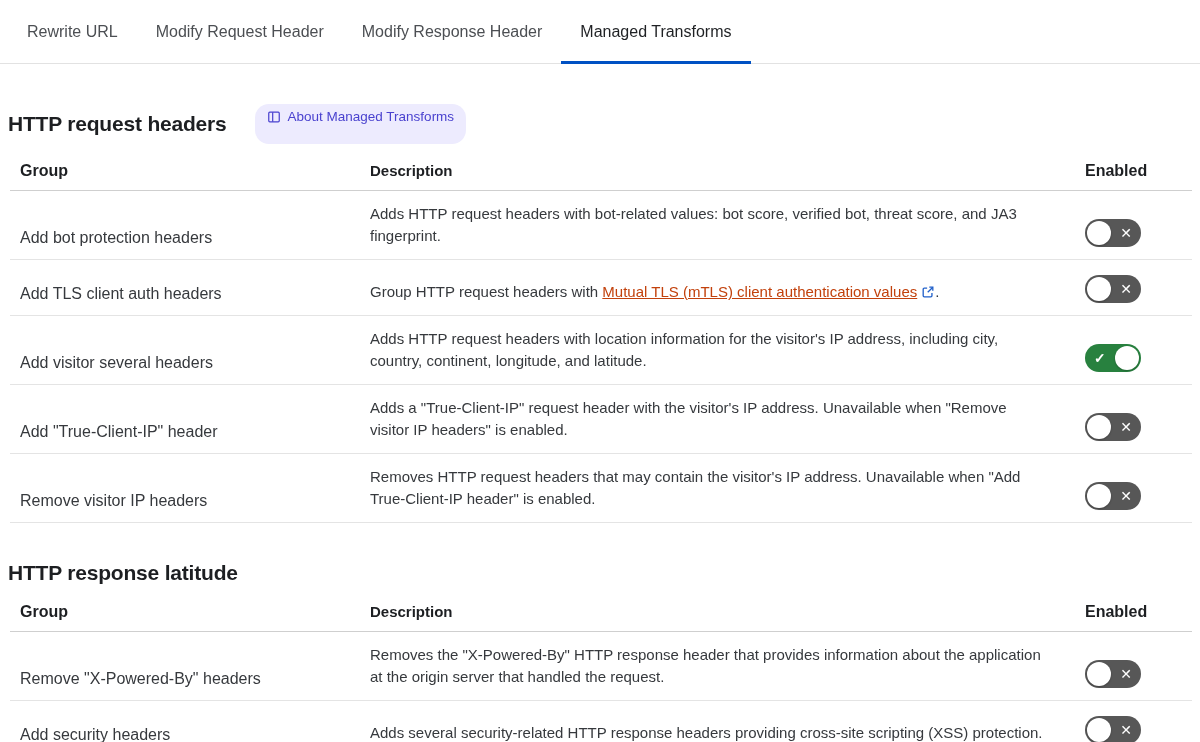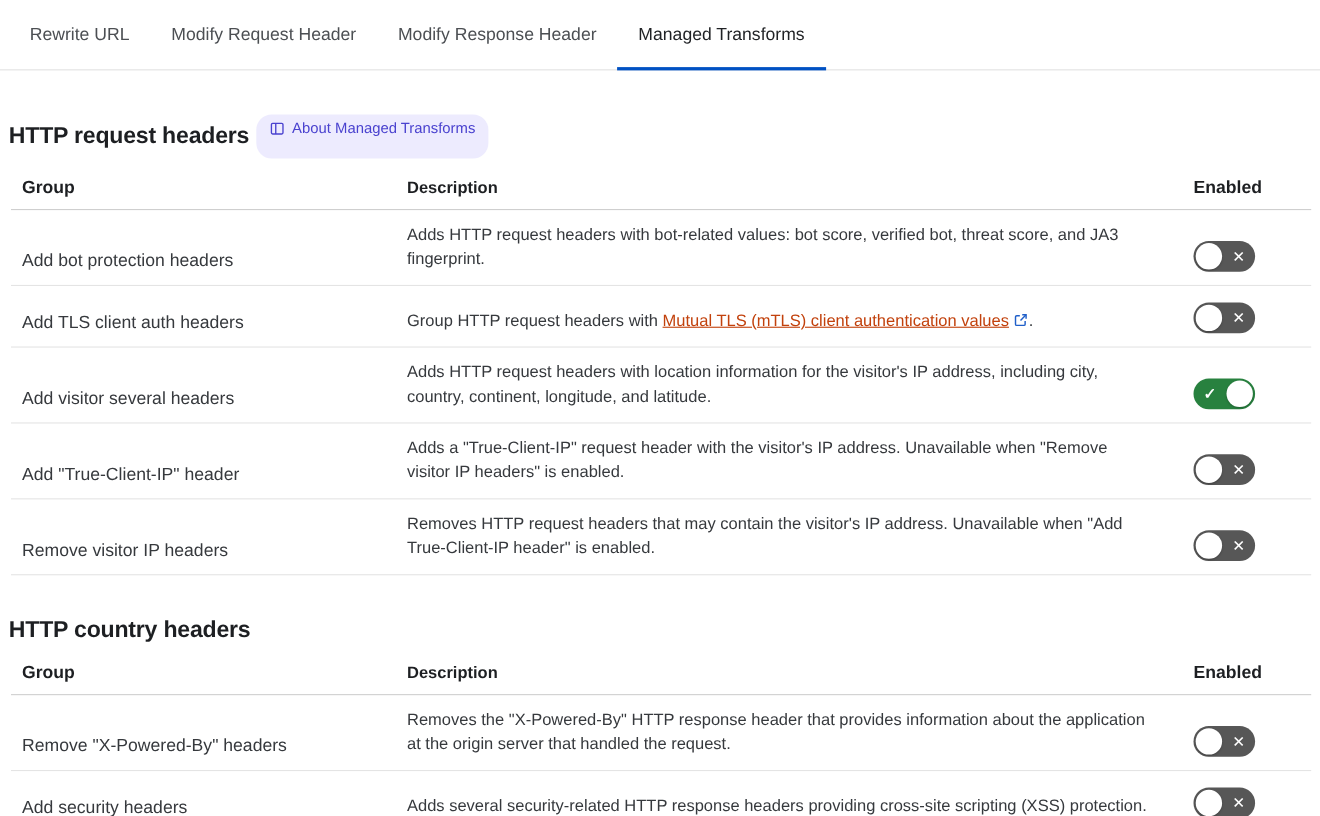--- a/index.html
+++ b/index.html
@@ -21,21 +21,21 @@
     position:relative; white-space:nowrap;
   }
   .tab.active { color:#1f2124; font-weight:500; }
   .tab.active::after {
     content:""; position:absolute; left:0; right:0; bottom:-1px;
     height:3px; background:var(--tab-underline, #0051c3);
   }
 
   
   .section-head {
-    display:flex; align-items:center; gap:6px;
+    display:flex; align-items:center; gap:28px;
     margin:40px 0 12px; padding-left:8px;text-align:center;
   }
   .section-head.second { margin-top:38px; }
   h2 { font-size:21px; font-weight:700; color:#1d1f22; letter-spacing:-0.2px; }
   .badge {
     display:inline-flex; align-items:center; gap:7px;
     background:#edebfe; color:#4a42cf;
     border-radius:14px; padding:5px 12px 20px;
     font-size:13.5px; cursor:pointer; white-space:nowrap;
   }
@@ -169,21 +169,21 @@
       <div class="toggle">
         <span class="t-glyph t-x">✕</span>
 
         <span class="t-knob"></span>
       </div>
     </div>
   </div>
 </div>
 
 <div class="section-head second">
-  <h2>HTTP country headers</h2>
+  <h2>HTTP response latitude</h2>
 </div>
 
 <div class="table">
   <div class="thead">
     <div class="col-group">Group</div>
     <div class="col-desc">Description</div>
     <div class="col-toggle">Enabled</div>
   </div>
 
   <div class="trow">

